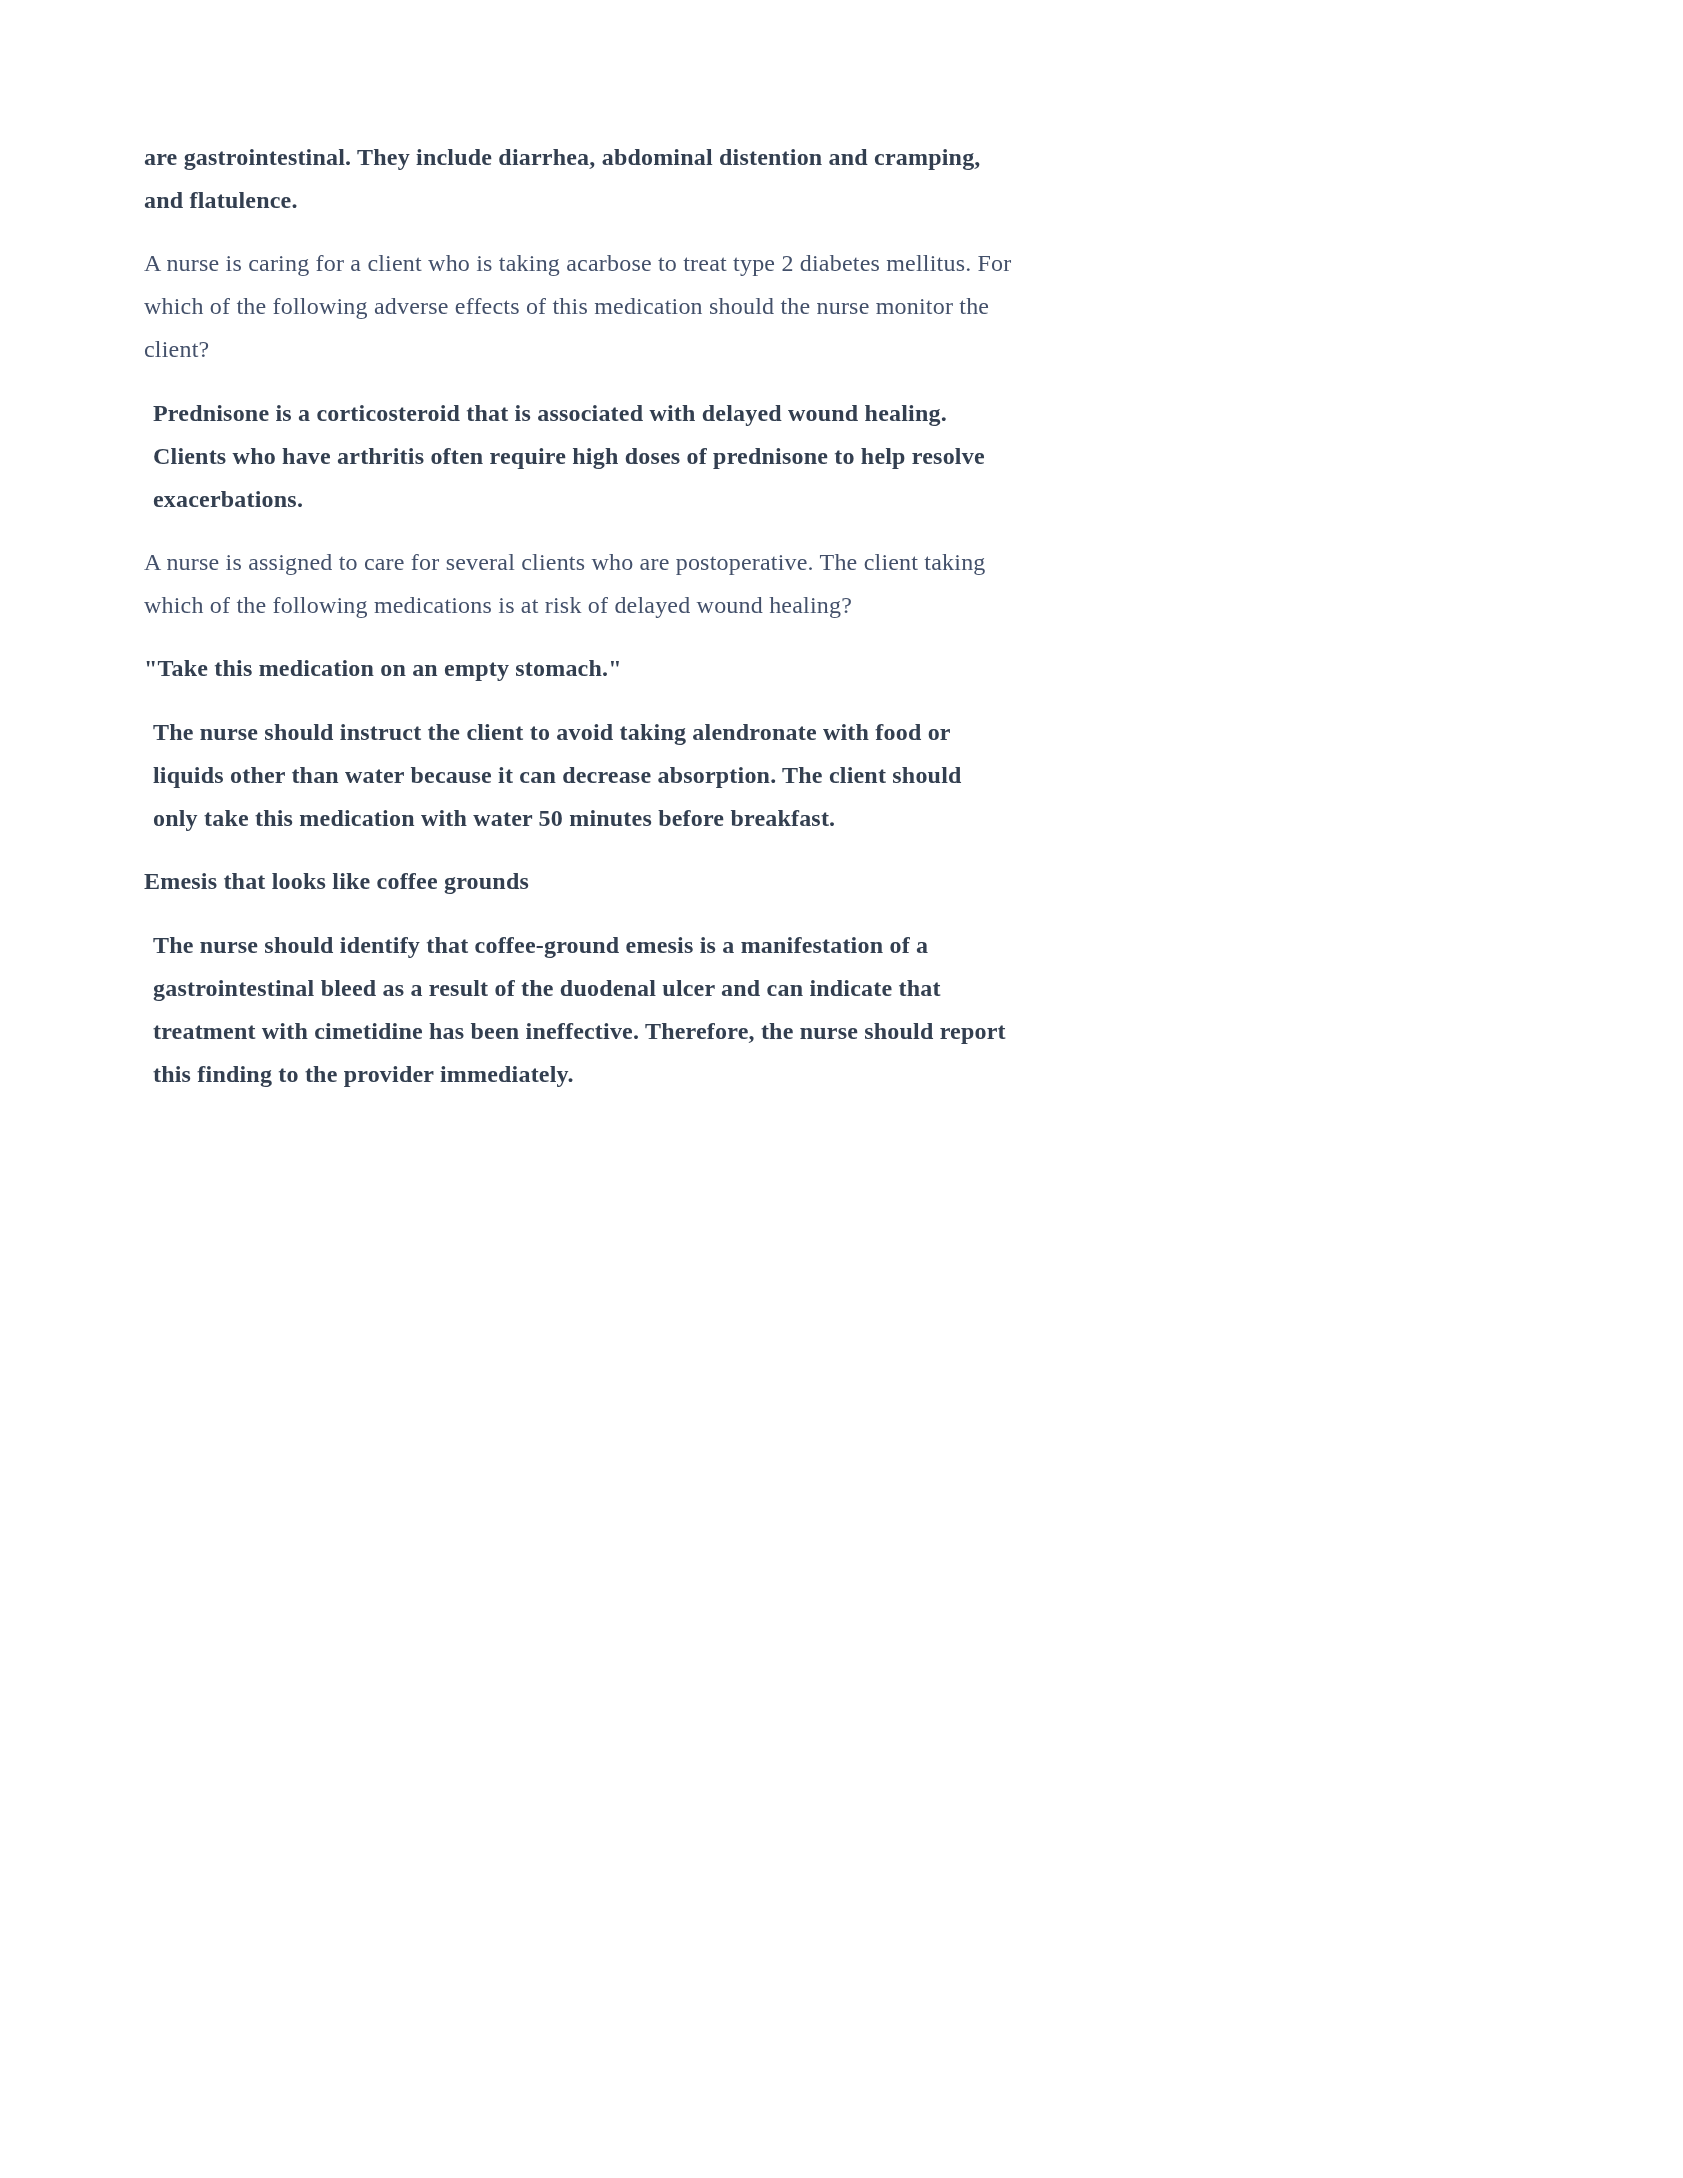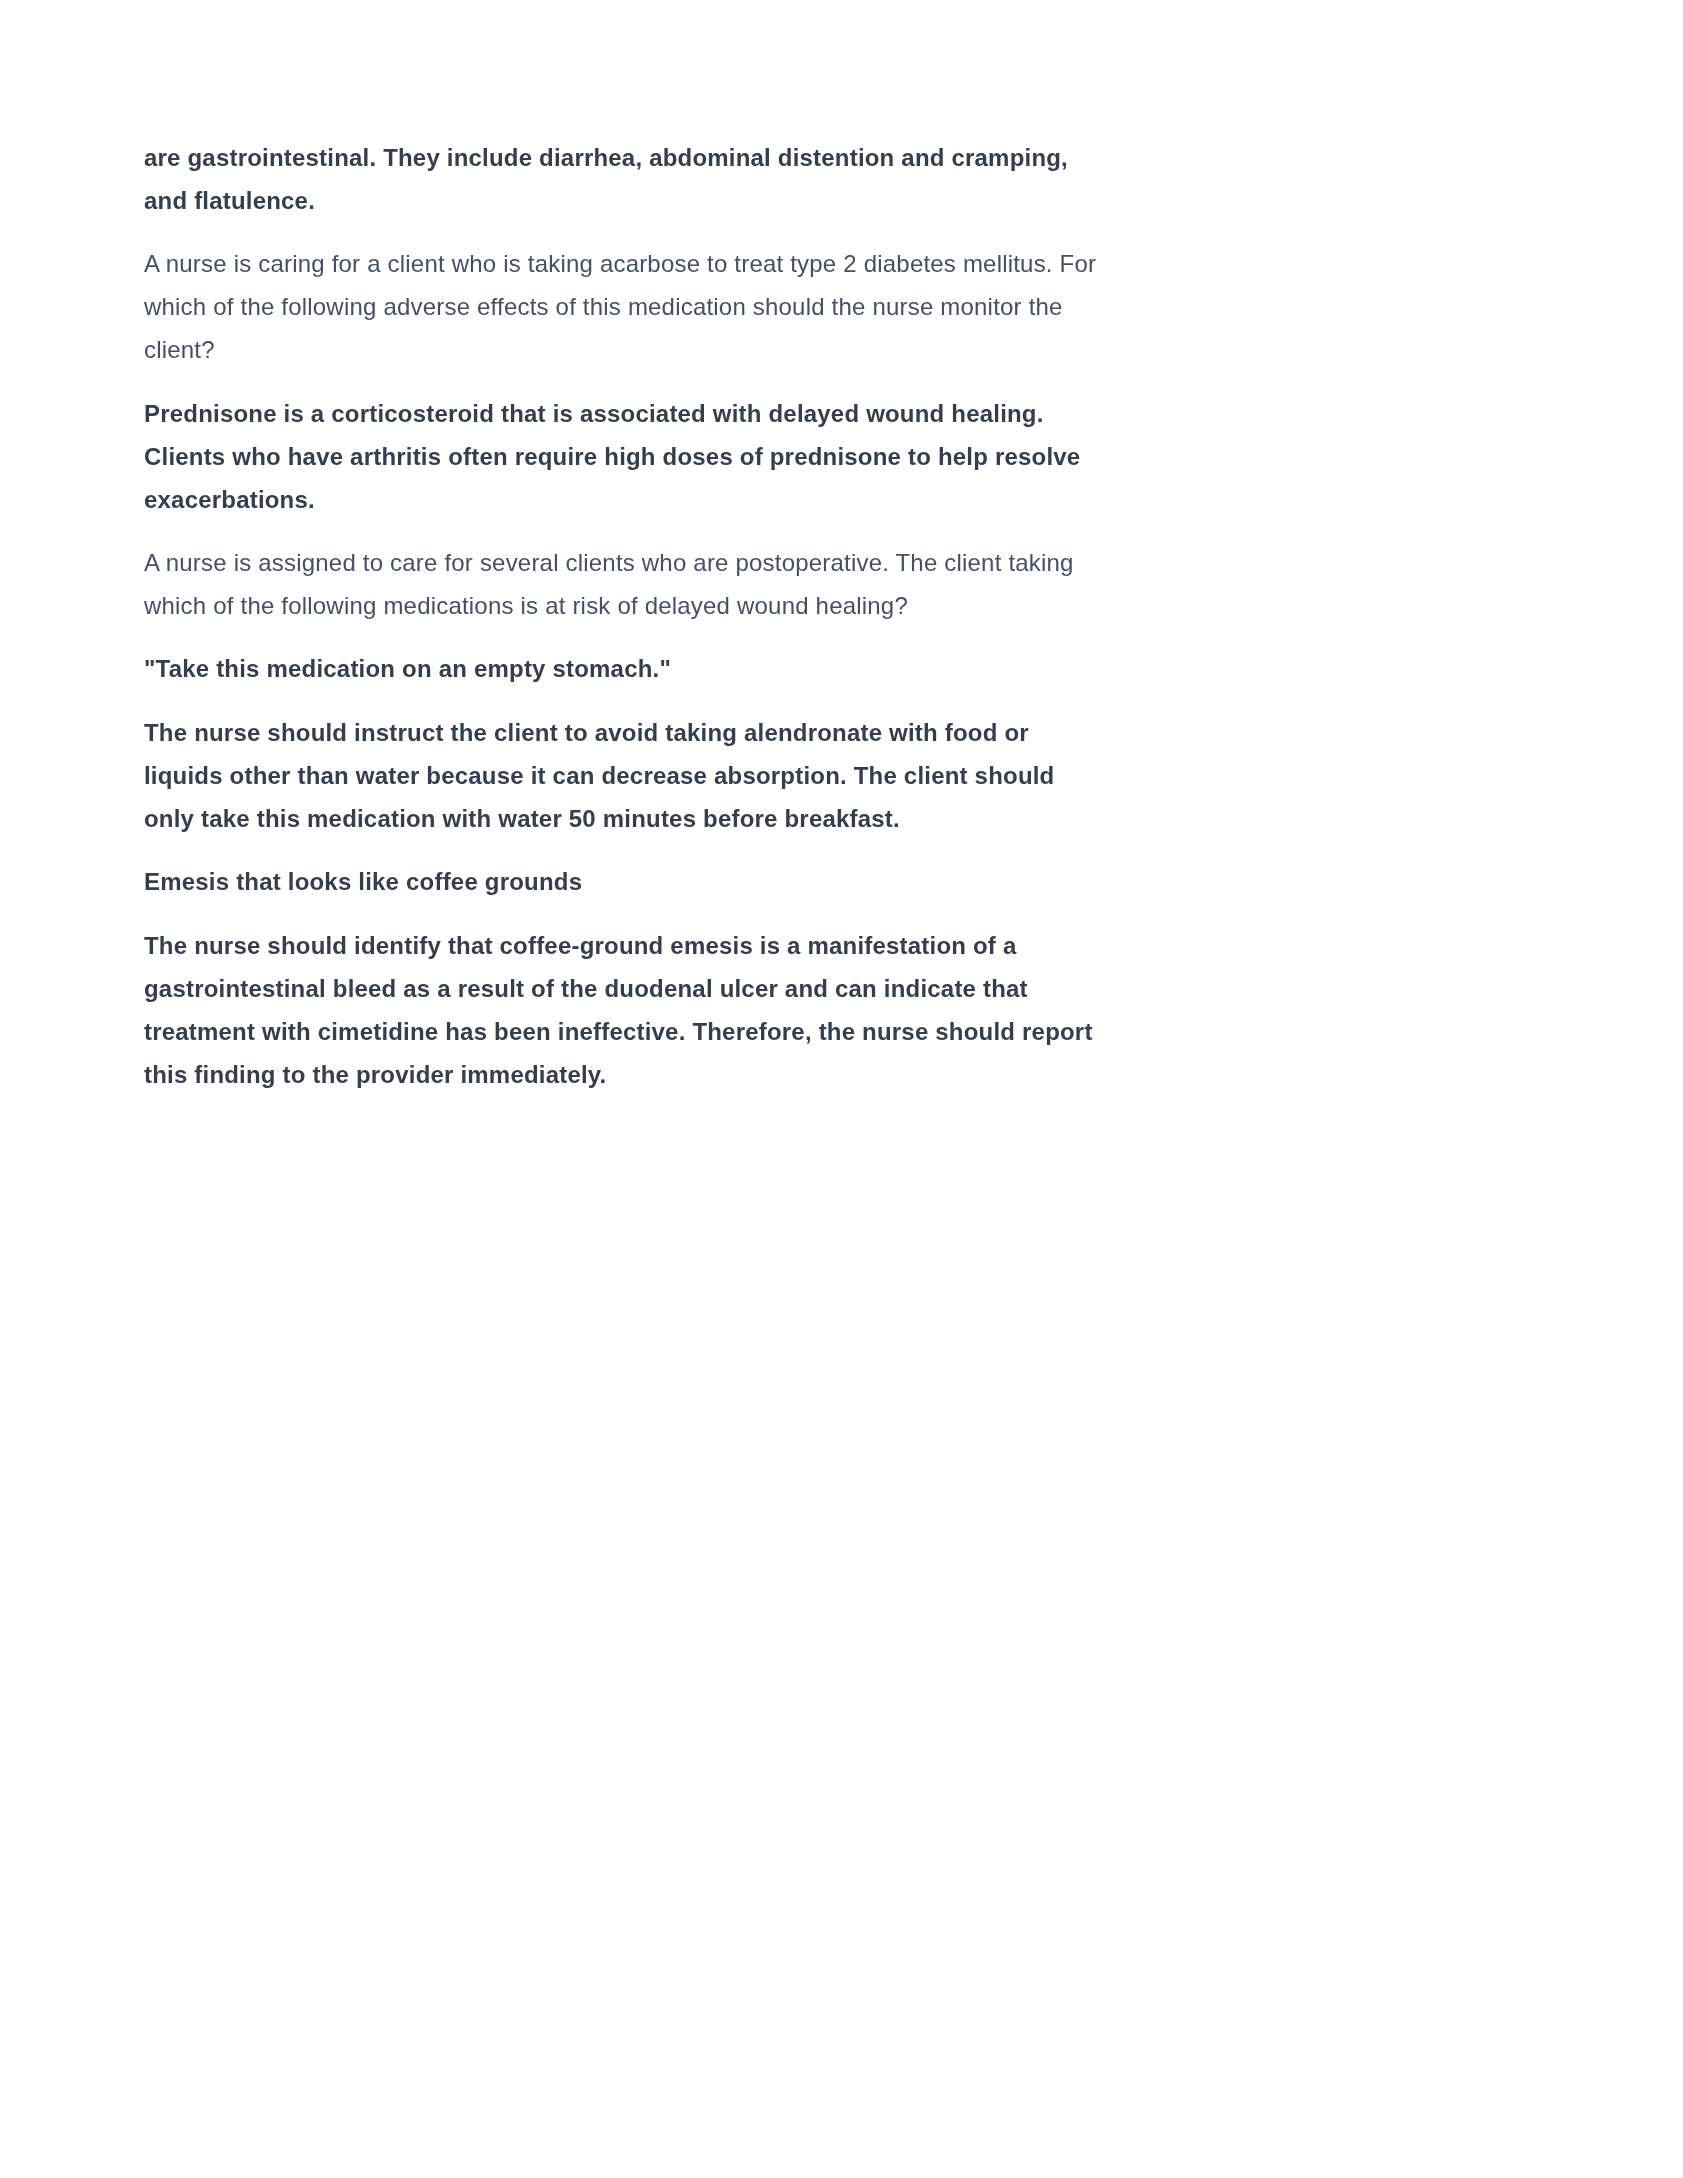--- a/index.html
+++ b/index.html
@@ -8,21 +8,21 @@
     background: #ffffff;
   }
   .page {
     position: relative;
     width: 1683px;
     height: 2178px;
     background: var(--page-bg, #ffffff);
     box-sizing: border-box;
     padding: 136px 139px 0 144px;
     overflow: hidden;
-    font-family: Liberation Sans, sans-serif;
+    font-family: Liberation Serif, serif;
   }
   .doc {
     width: 1000px;
   }
   .para {
     margin: 0 0 20px 0;
     font-size: 24px;
     line-height: 43px;
     white-space: pre-line;
     letter-spacing: 0.2px;
@@ -30,20 +30,21 @@
   .para.bold {
     font-weight: bold;
     color: var(--bold-color, #333f50);
   }
   .para.regular {
     font-weight: normal;
     color: var(--body-color, #43506a);
   }
   .para.gap-before {
     margin-top: 21px;
+    margin-left: 9px;
   }
 </style>
 </head>
 <body>
 
 <div class="page">
   <div class="doc">
     <p class="para bold">are gastrointestinal. They include diarrhea, abdominal distention and cramping,
 and flatulence.</p>
 

